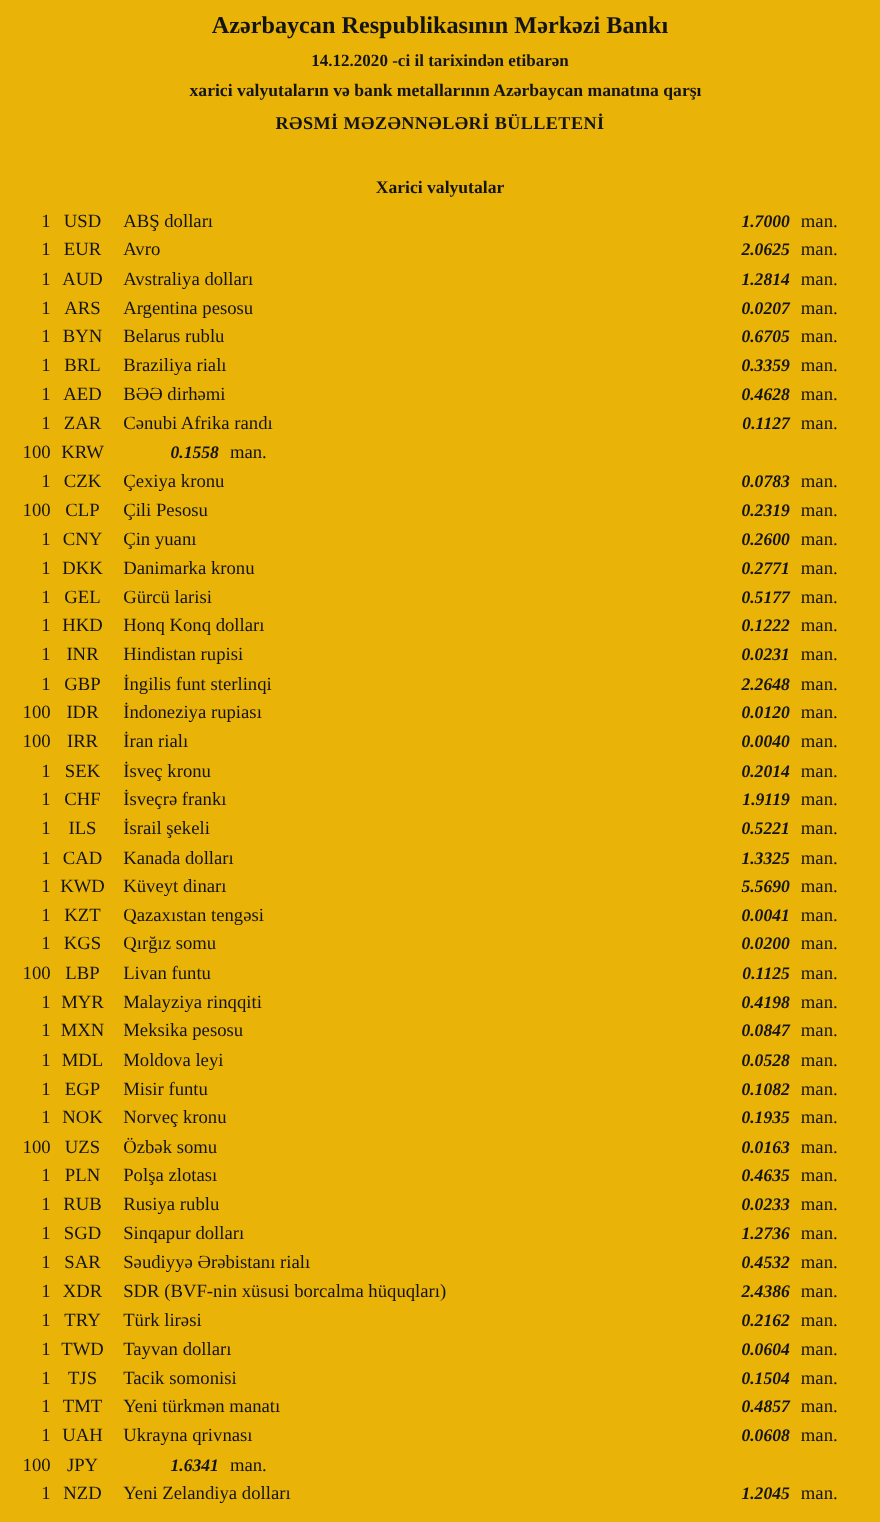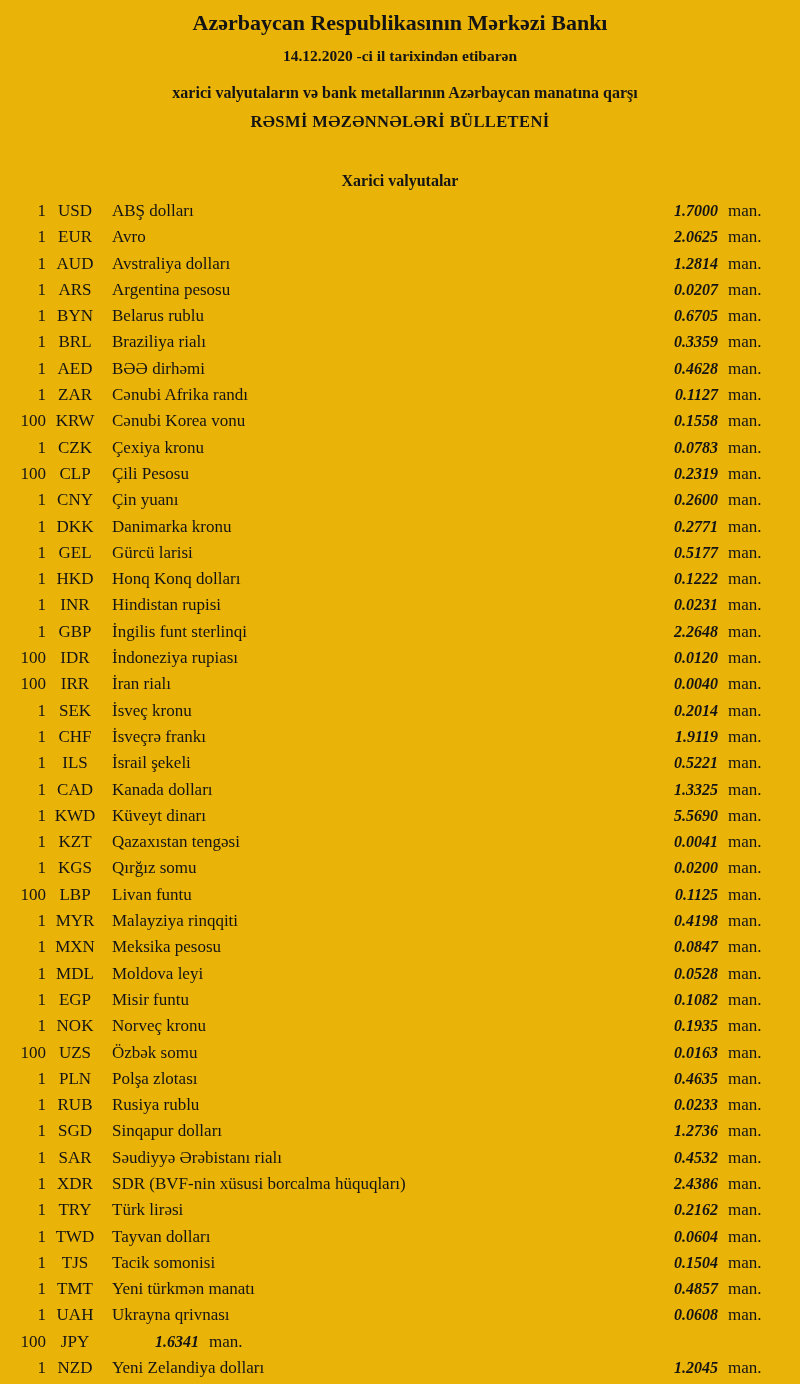--- a/index.html
+++ b/index.html
@@ -29,21 +29,21 @@
     font-weight: bold;
     font-size: 15.5px;
     line-height: 21px;
     margin-top: 9px;
   }
   .doc-subline1 {
     text-align: center;
     font-weight: bold;
     font-size: 16px;
     line-height: 22px;
-    margin-top: 16px;
+    margin-top: 6px;
     padding-left: 10px;
   }
   .doc-subline2 {
     text-align: center;
     font-weight: bold;
     font-size: 16.5px;
     line-height: 23px;
     letter-spacing: 0.4px;
     margin-top: 6px;
   }
@@ -166,21 +166,20 @@
       <div class="rate-row">
     <span class="cell-qty">1</span>
     <span class="cell-code">ZAR</span>
     <span class="cell-name">Cənubi Afrika randı</span>
     <span class="cell-rate">0.1127</span>
     <span class="cell-unit">man.</span>
   </div>
       <div class="rate-row">
     <span class="cell-qty">100</span>
     <span class="cell-code">KRW</span>
-    <span class="cell-name">Cənubi Korea vonu</span>
     <span class="cell-rate">0.1558</span>
     <span class="cell-unit">man.</span>
   </div>
       <div class="rate-row">
     <span class="cell-qty">1</span>
     <span class="cell-code">CZK</span>
     <span class="cell-name">Çexiya kronu</span>
     <span class="cell-rate">0.0783</span>
     <span class="cell-unit">man.</span>
   </div>

